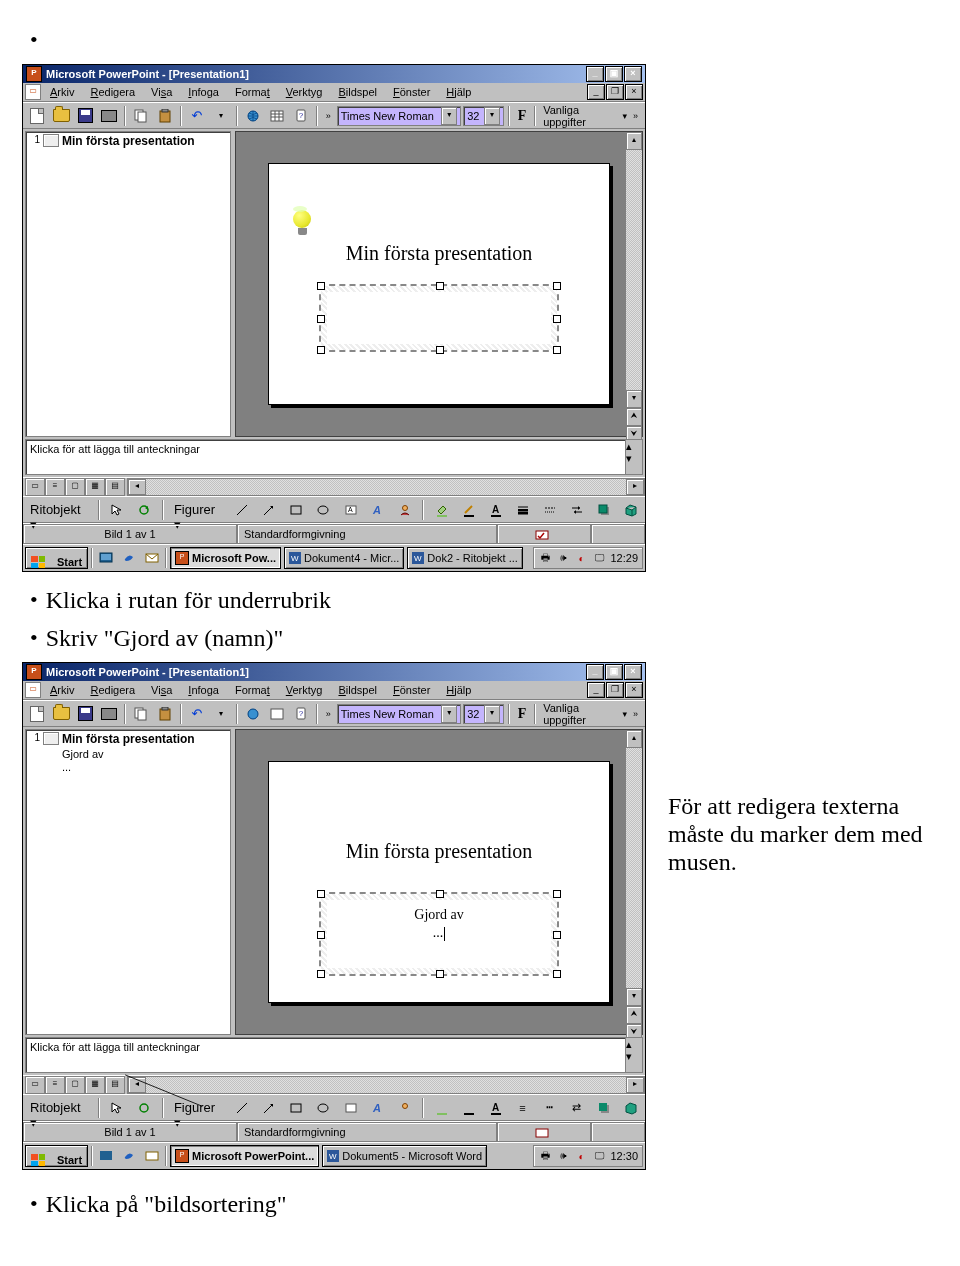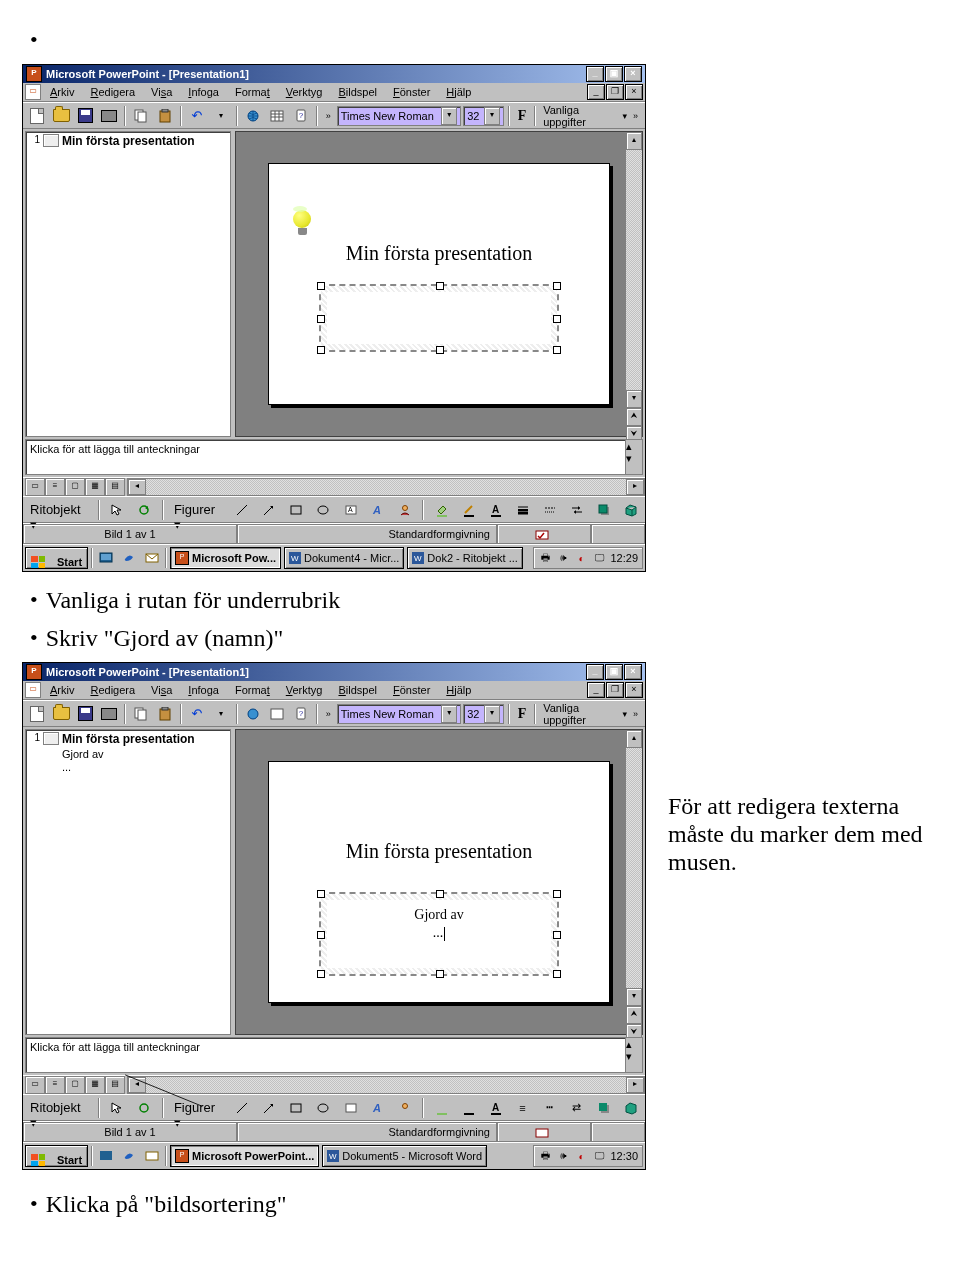--- a/index.html
+++ b/index.html
@@ -169,21 +169,21 @@
     display:flex; align-items:center; height:25px; background:#c0c0c0;
     border-top:1px solid #fff; border-bottom:1px solid #808080; padding:0 3px; gap:4px;
   }
   .draw-label{ font-size:13px; padding:2px 4px;margin-top:14px; }
   .statusbar{
     display:flex; height:20px; background:#c0c0c0; border-top:1px solid #fff; font-size:11px;
   }
   .status-cell{
     border:1px solid #808080; box-shadow: inset 1px 1px #fff; padding:1px 6px; height:16px; display:flex; align-items:center;
   }
-  .status-cell.wide{ flex:1; justify-content:flex-end; }
+  .status-cell.wide{ flex:1; justify-content:flex-start; }
   .status-cell.sm{ width:80px; justify-content:center; }
 
   .taskbar{
     display:flex; align-items:center; height:24px; background:#c0c0c0;
     border-top:1px solid #fff; padding:1px 2px; gap:3px;
   }
   .start-btn{
     height:20px; padding:0 5px; border:1px solid #000; box-shadow: inset 1px 1px #fff, inset -1px -1px #808080;
     display:flex; align-items:flex-end; gap:12px; font-weight:bold; font-size:11px;
   }
@@ -568,21 +568,21 @@
       <span class="tray-ico">🕪</span>
       <span class="tray-ico" style="color:#c00000;">◐</span>
       <span class="tray-ico">🖵</span>
       <span>12:29</span>
     </div>
   </div>
 </div>
 
 <div class="bullet-row">
   <span class="bullet-dot">•</span>
-  <span class="bullet-text">Vanliga i rutan för underrubrik</span>
+  <span class="bullet-text">Klicka i rutan för underrubrik</span>
 </div>
 
 <div class="bullet-row">
   <span class="bullet-dot">•</span>
   <span class="bullet-text">Skriv "Gjord av (namn)"</span>
 </div>
 
 <div class="sidenote-wrap">
 <div class="ppt-window">
   <div class="titlebar">

